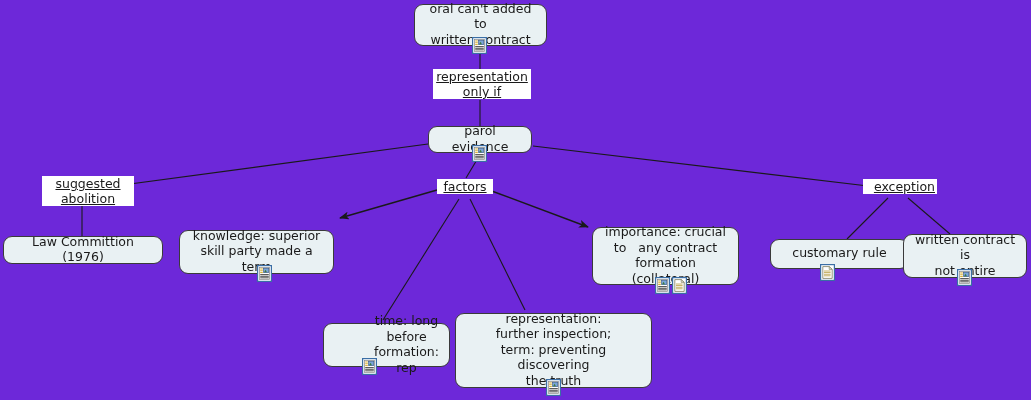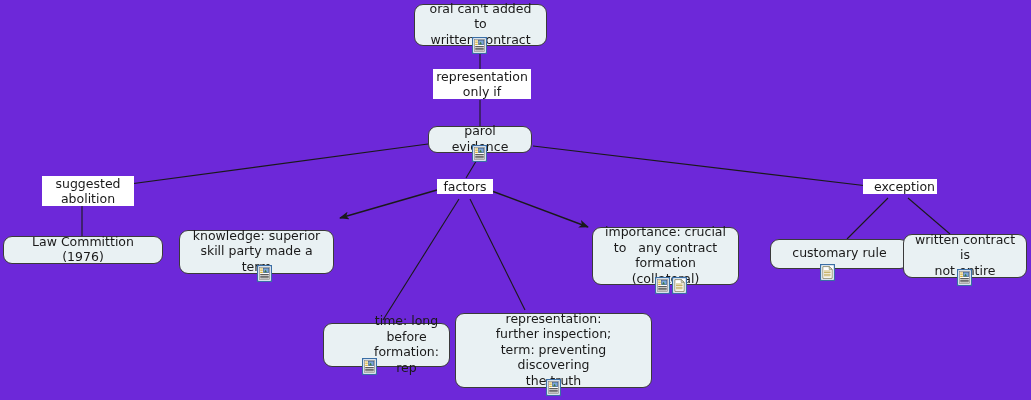--- a/index.html
+++ b/index.html
@@ -51,20 +51,21 @@
 
   .edge-label {
     position: absolute;
     font-size: 12.5px;
     line-height: 15px;
     color: #1a1a1a;
     text-align: center;
     white-space: pre-line;
     background: #ffffff;
     padding: 0 2px;
+    text-decoration: underline;
   }
 
   .icons {
     position: absolute;
     display: flex;
     gap: 2px;
     z-index: 5;
   }
   .doc-icon {
     width: 15px;

